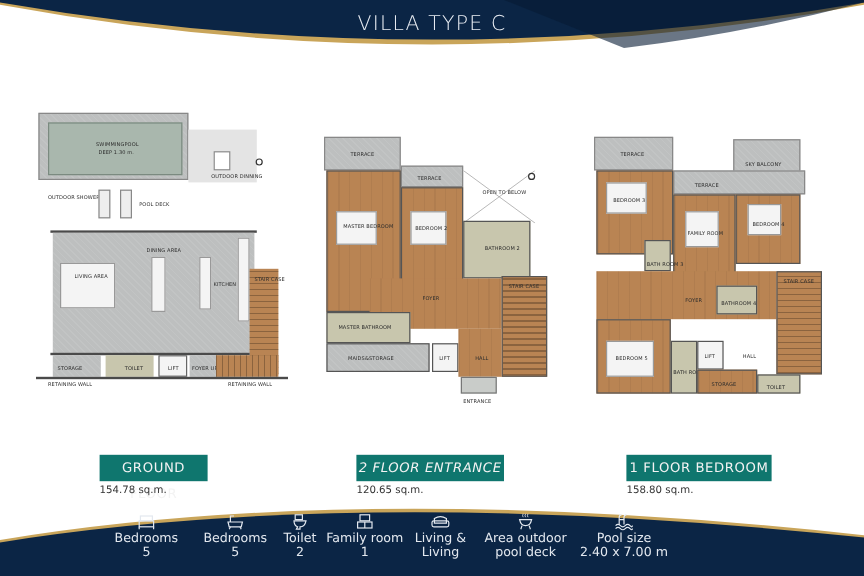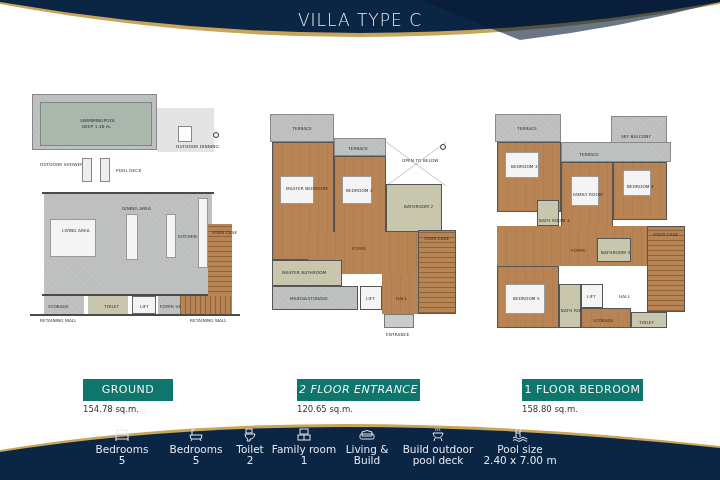--- a/index.html
+++ b/index.html
@@ -238,31 +238,31 @@
     <div>Family room</div>
     <div>1</div>
   </div>
 
   <div class="amenity" style="left:342px; width:50px;">
     <svg class="ic" viewBox="0 0 16 14">
       <path d="M3,4 Q8,1 13,4 L13,8 L3,8 Z" fill="none" stroke="#e3e8ef"></path>
       <rect x="1" y="6" width="14" height="5" rx="1.5" fill="none" stroke="#e3e8ef"></rect>
     </svg>
     <div>Living &amp;</div>
-    <div>Build</div>
+    <div>Living</div>
   </div>
 
   <div class="amenity" style="left:398px; width:80px;">
     <svg class="ic" viewBox="0 0 16 14">
       <path d="M6,0 Q5,2 6,3 M8,0 Q7,2 8,3 M10,0 Q9,2 10,3" fill="none" stroke="#e3e8ef" stroke-width="0.7"></path>
       <path d="M3,5 L13,5 Q12,10 8,10 Q4,10 3,5 Z" fill="none" stroke="#e3e8ef"></path>
       <line x1="5" y1="10" x2="4" y2="13" stroke="#e3e8ef"></line>
         <line x1="11" y1="10" x2="12" y2="13" stroke="#e3e8ef"></line>
     </svg>
-    <div>Build outdoor</div>
+    <div>Area outdoor</div>
     <div>pool deck</div>
   </div>
 
   <div class="amenity" style="left:482px; width:76px;">
     <svg class="ic" viewBox="0 0 16 14">
       <path d="M4,9 L4,3 Q4,1 6,1 M8,9 L8,3 Q8,1 10,1" fill="none" stroke="#e3e8ef"></path>
       <line x1="4" y1="5" x2="8" y2="5" stroke="#e3e8ef"></line>
       <path d="M1,10 Q3,8 5,10 T9,10 T13,10 T15,10" fill="none" stroke="#e3e8ef"></path>
       <path d="M1,12.5 Q3,10.5 5,12.5 T9,12.5 T13,12.5 T15,12.5" fill="none" stroke="#e3e8ef"></path>
     </svg>

